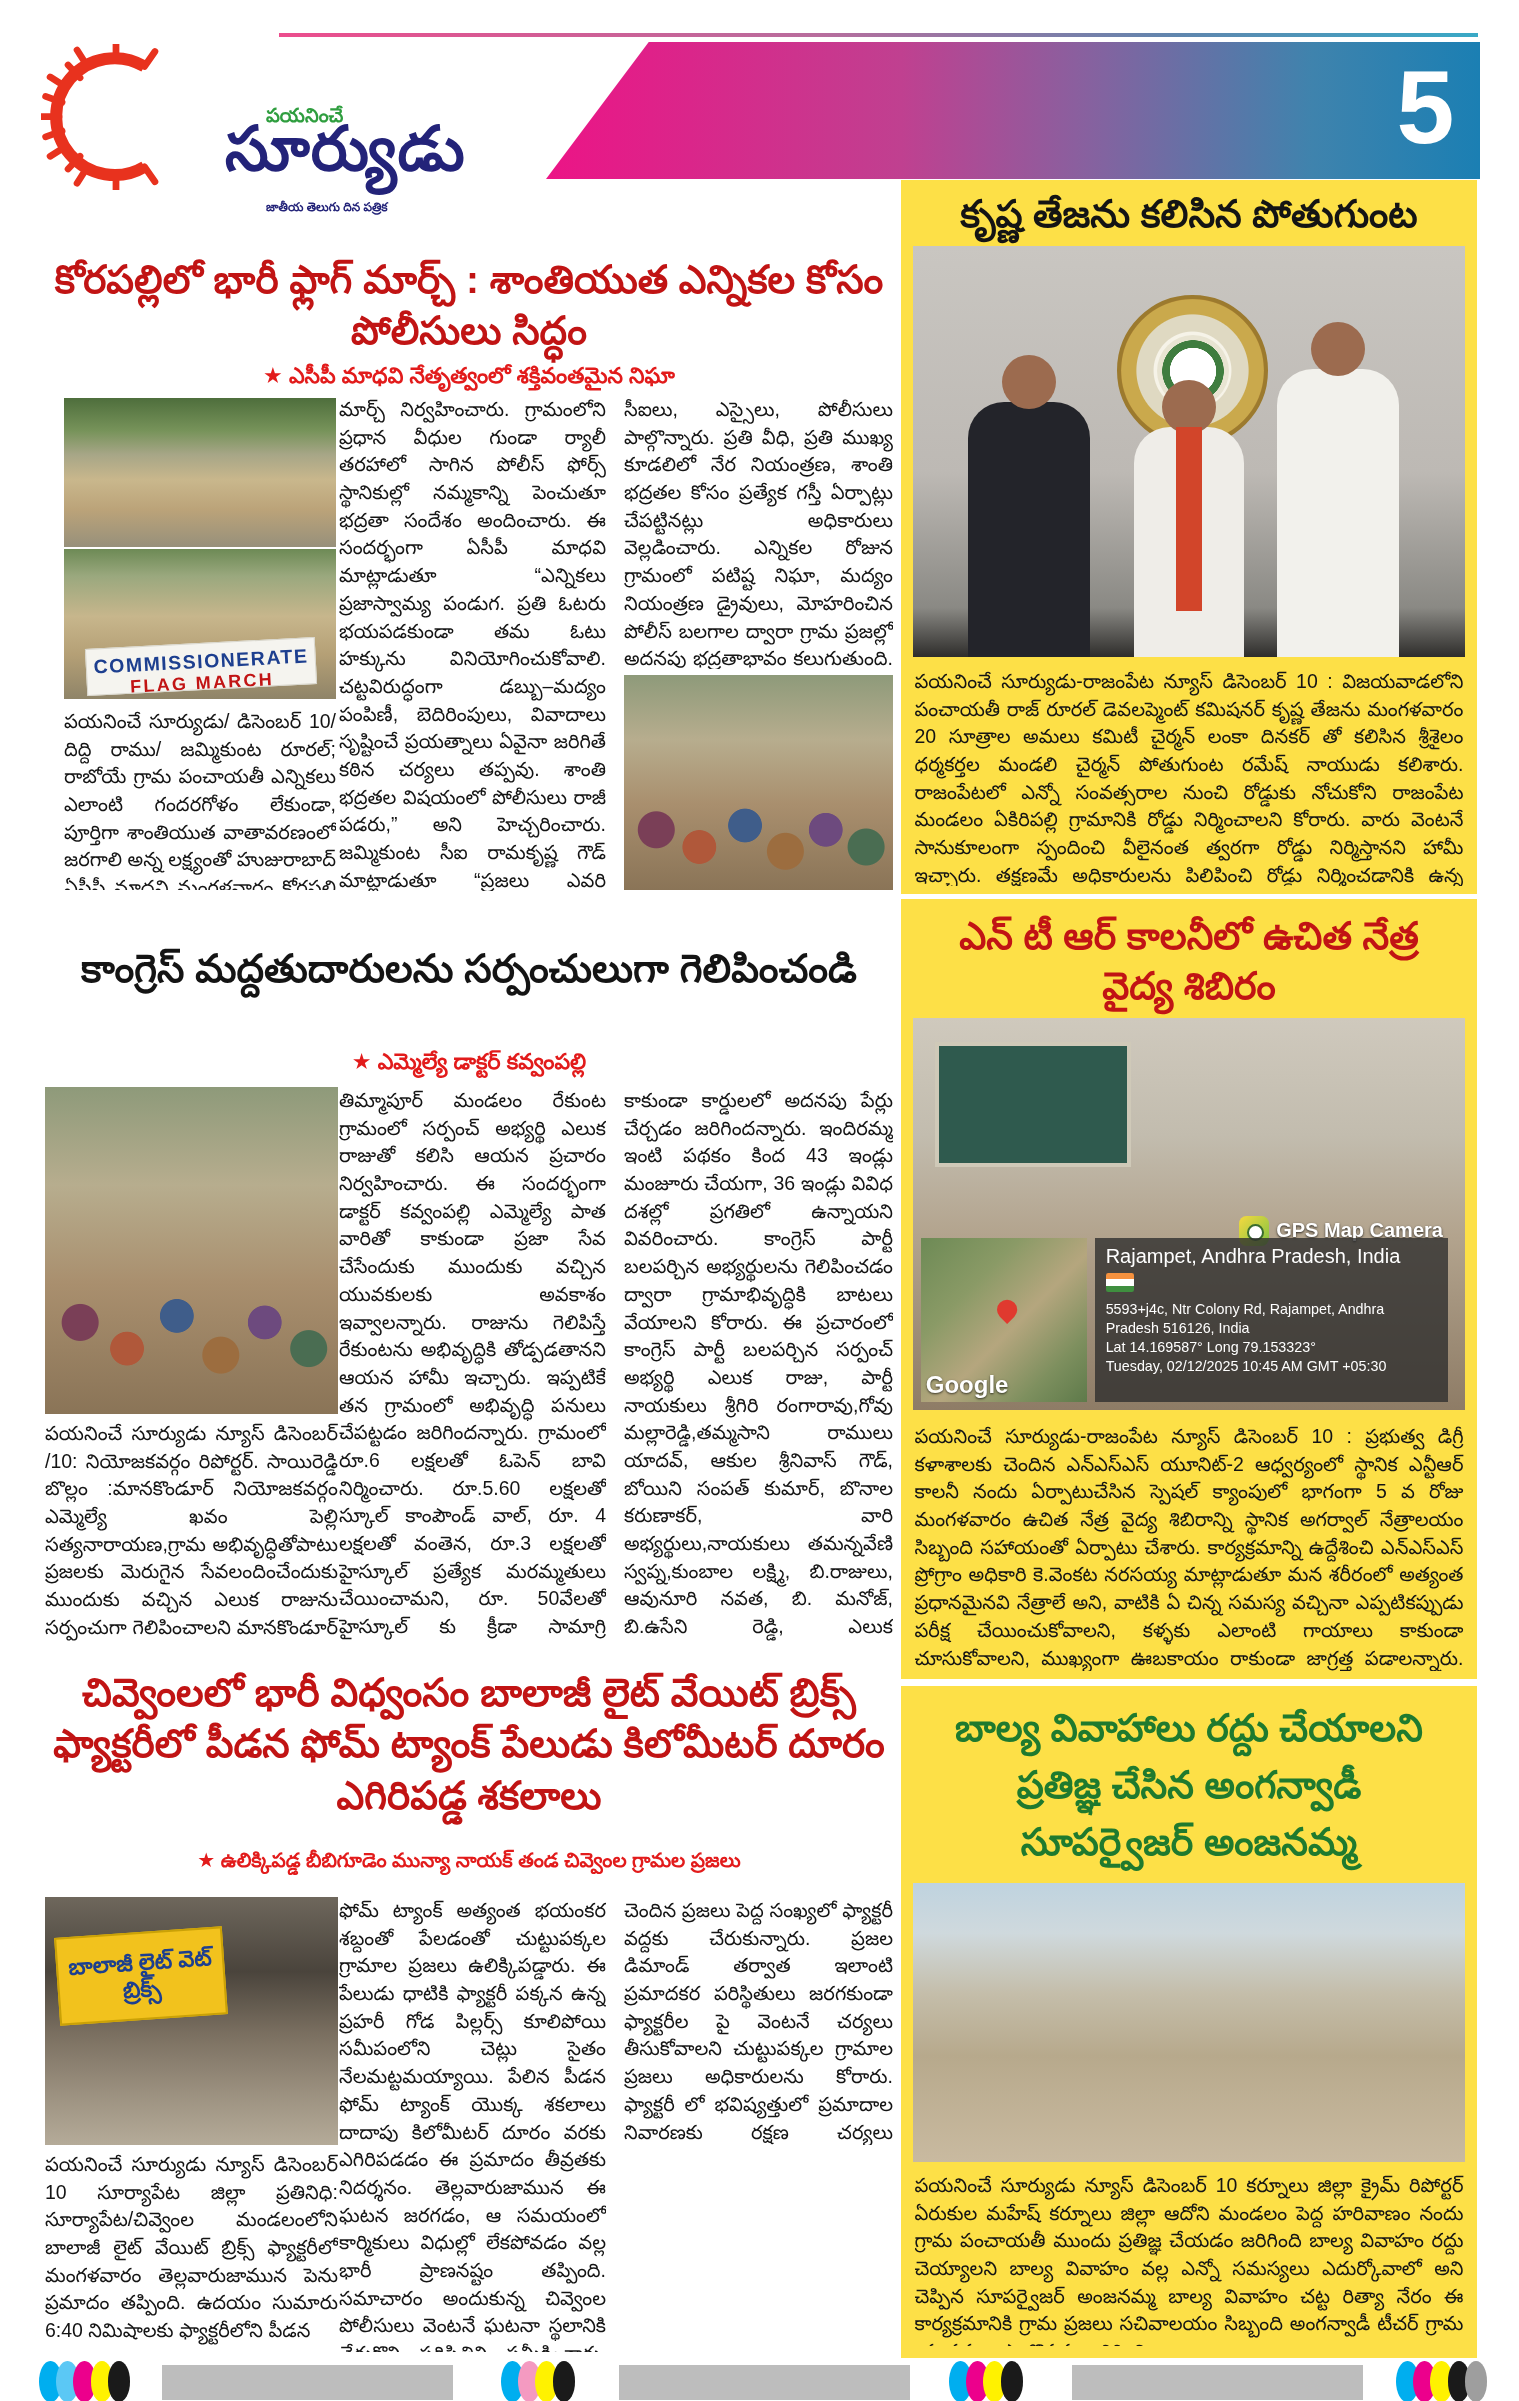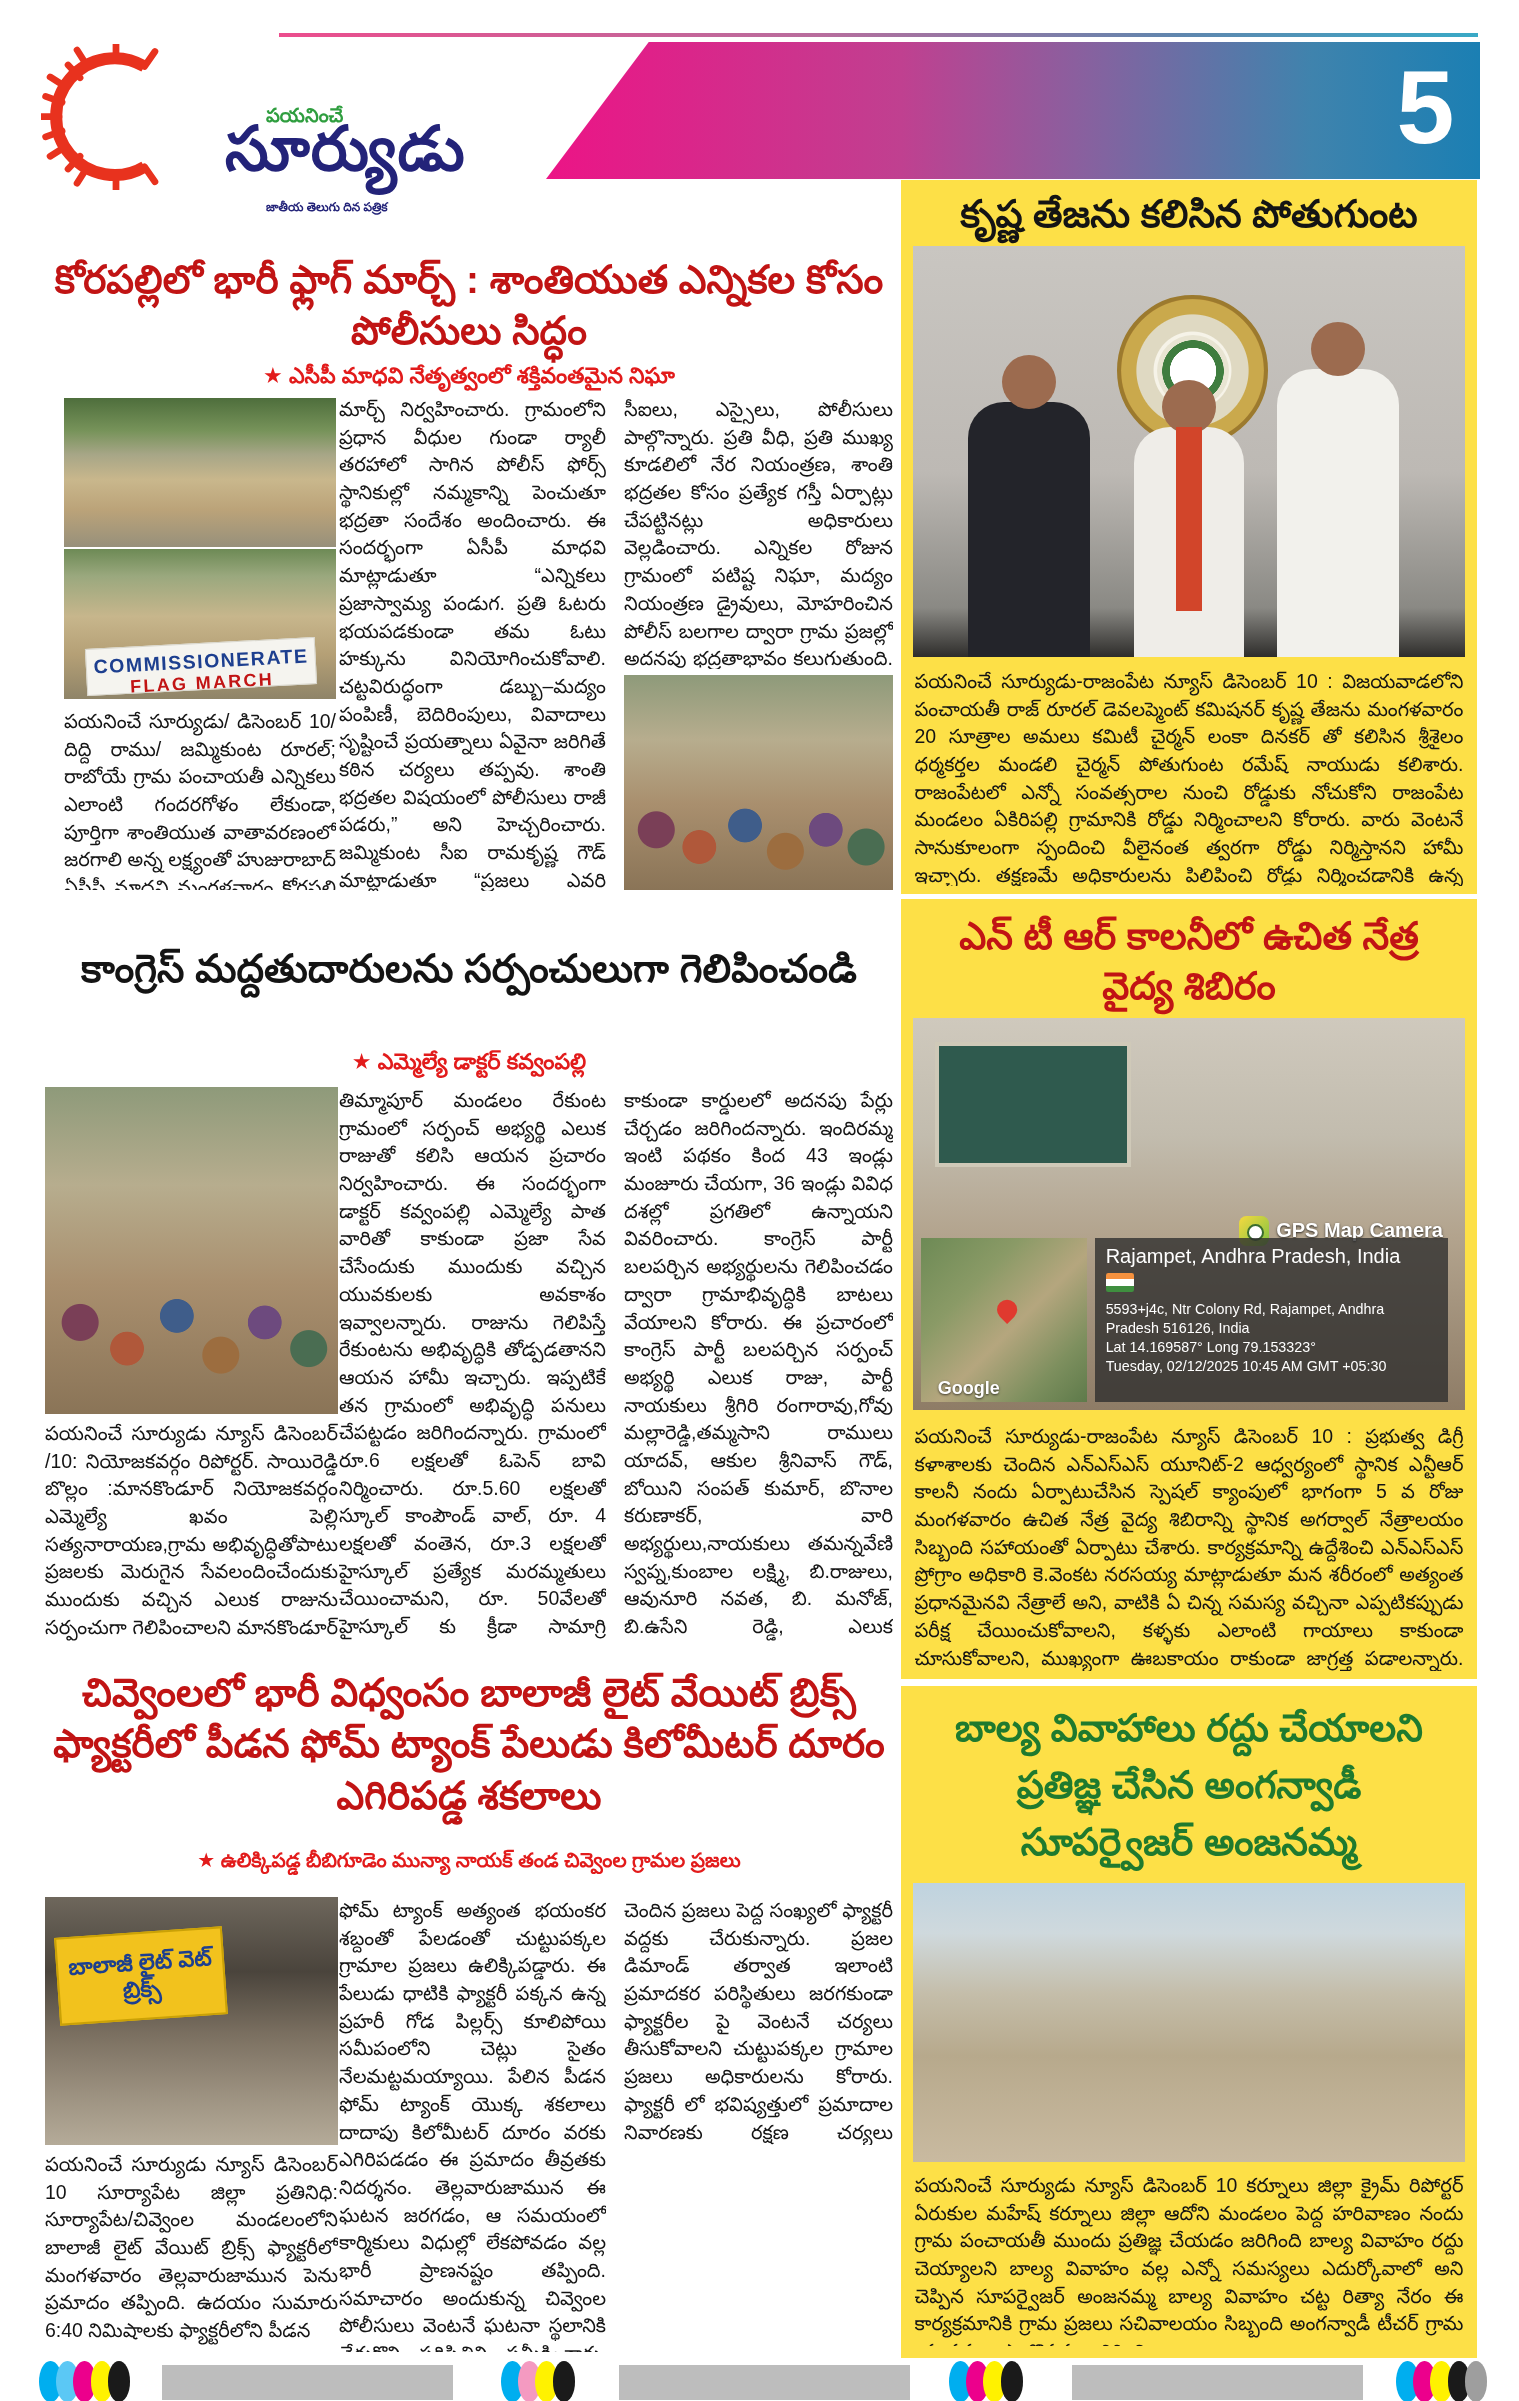--- a/index.html
+++ b/index.html
@@ -77,22 +77,22 @@
   .gps-box{position:absolute;left:33%;bottom:2%;width:64%;height:42%;background:rgba(45,45,45,.78);
            color:#ffffff;padding:7.5px 10.5px;box-sizing:border-box;}
   .gps-title{font-size:20px;}
   .gps-flag{display:inline-block;width:28.5px;height:19.5px;margin:4.5px 0;
             background:linear-gradient(180deg,#f5913e 0 33%,#ffffff 34% 66%,#3f8f3f 67% 100%);border-radius:2.3px;}
   .gps-small{font-size:14.3px;line-height:1.35;}
   .gps-map{position:absolute;left:1.5%;bottom:2%;width:30%;height:42%;
            background:linear-gradient(135deg,#6d8a55 0%,#8a9a66 30%,#b5a67e 55%,#7d8f5e 80%,#5e7a4a 100%);}
   .gps-map .pin{position:absolute;left:46%;top:38%;width:19.5px;height:19.5px;background:#e03a2f;
            border-radius:50% 50% 50% 0;transform:rotate(-45deg);}
-  .gps-map .gw{position:absolute;left:4.5px;bottom:3px;color:#ffffff;font-size:18px;font-weight:bold;
-           text-shadow:0 0.8px 2.3px rgba(0,0,0,.7);margin-left:12px;}
+  .gps-map .gw{position:absolute;left:4.5px;bottom:3px;color:#ffffff;font-size:24px;font-weight:bold;
+           text-shadow:0 0.8px 2.3px rgba(0,0,0,.7);}
 
   .factory-sign{position:absolute;left:4%;top:14%;width:56%;height:34%;background:#f2c21d;
                 transform:rotate(-4deg);border:2.3px solid #caa106;display:flex;align-items:center;justify-content:center;
                 text-align:center;}
   .factory-sign span{color:#1d3f8f;font-weight:bold;font-size:22.5px;line-height:1.2;}
 
   
   .reg-group{position:absolute;top:2361px;height:42px;}
   .reg-dot{display:inline-block;width:22.5px;height:41px;border-radius:50%;margin-right:-5.3px;}
   .reg-bar{position:absolute;top:2365px;height:35px;background:#bdbdbd;}

